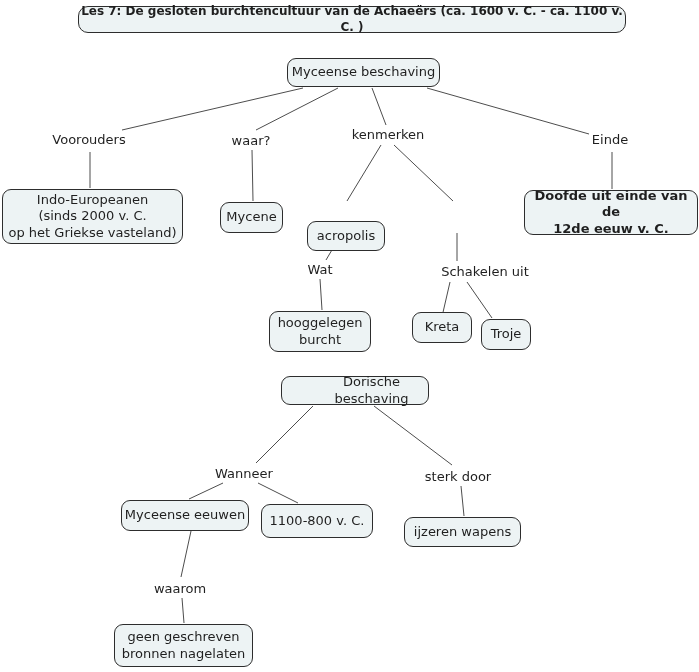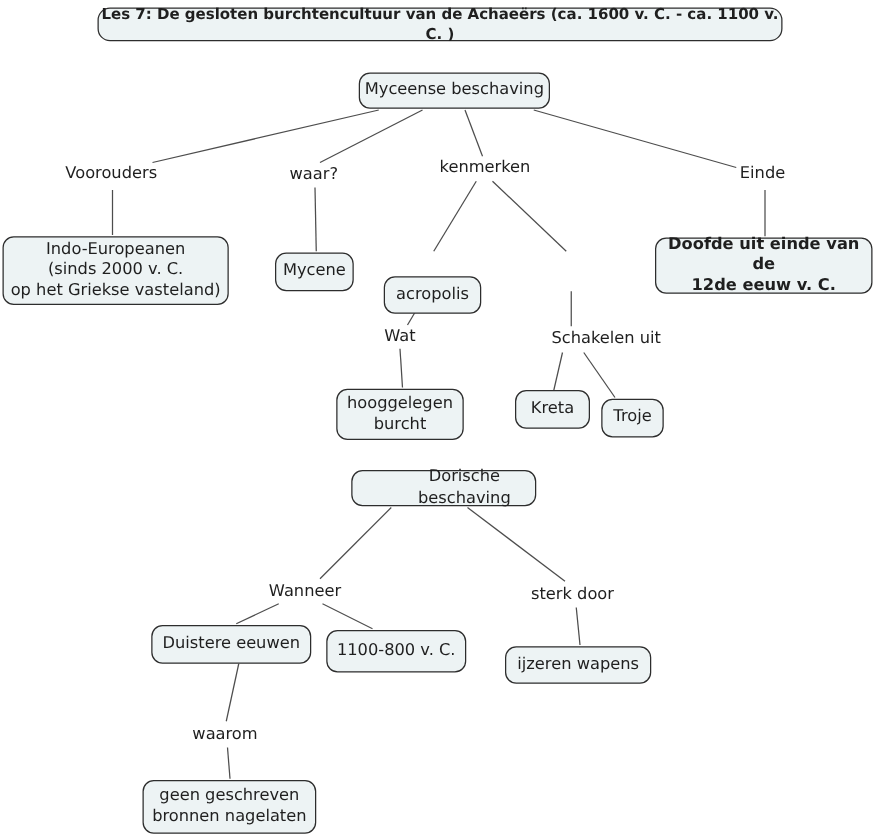--- a/index.html
+++ b/index.html
@@ -94,21 +94,21 @@
   <div class="node" style="left:269px; top:311px; width:102px; height:41px;">hooggelegen
 burcht</div>
   <div class="node" style="left:412px; top:312px; width:60px; height:31px;">Kreta</div>
   <div class="node" style="left:481px; top:319px; width:50px; height:31px;">Troje</div>
 
   <div class="node" style="left:281px; top:376px; width:148px; height:29px;padding-left:33px;">Dorische beschaving</div>
 
   <div class="link-label" style="left:244px; top:473px;">Wanneer</div>
   <div class="link-label" style="left:458px; top:476px;">sterk door</div>
 
-  <div class="node" style="left:121px; top:500px; width:128px; height:31px;">Duistere eeuwen</div>
+  <div class="node" style="left:121px; top:500px; width:128px; height:31px;">Myceense eeuwen</div>
   <div class="node" style="left:261px; top:504px; width:112px; height:34px;">1100-800 v. C.</div>
   <div class="node" style="left:404px; top:517px; width:117px; height:30px;">ijzeren wapens</div>
 
   <div class="link-label" style="left:180px; top:588px;">waarom</div>
 
   <div class="node" style="left:114px; top:624px; width:139px; height:43px;">geen geschreven
 bronnen nagelaten</div>
 
 </div>
 

